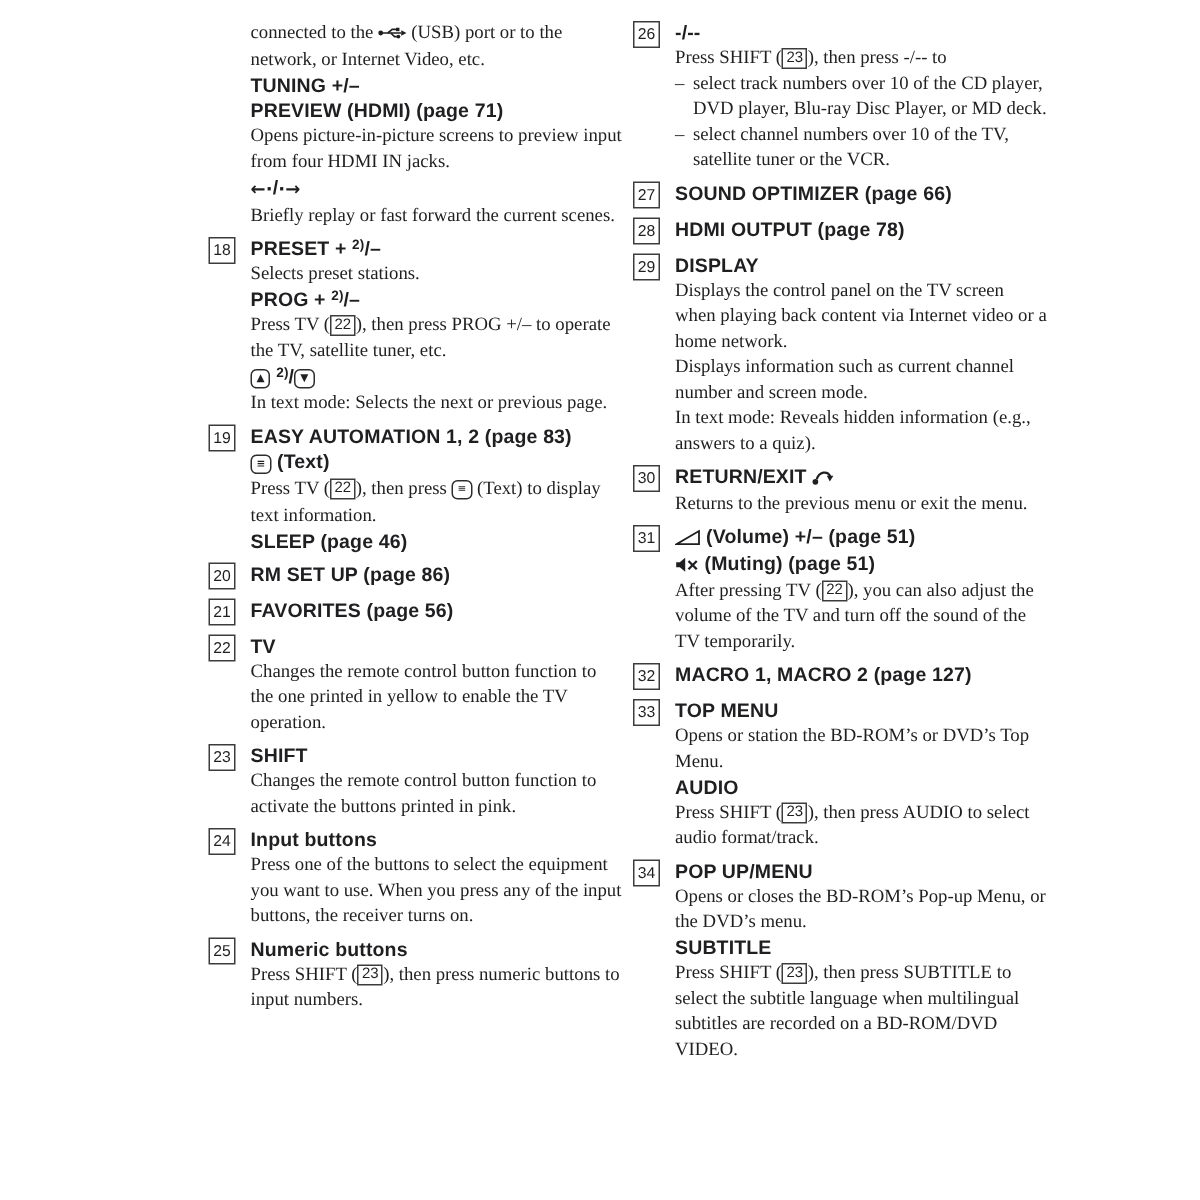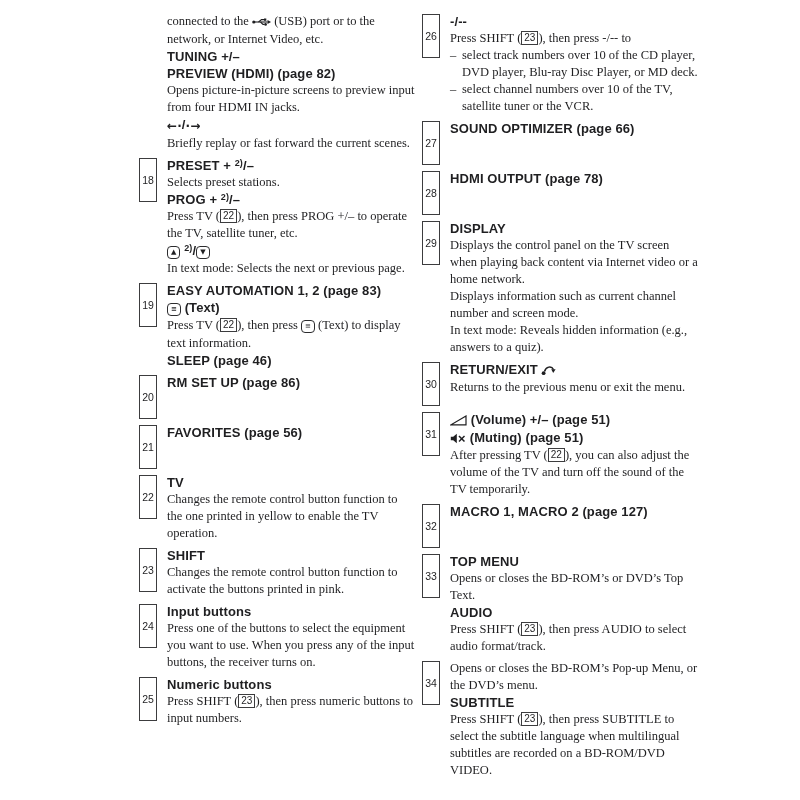--- a/index.html
+++ b/index.html
@@ -15,21 +15,21 @@
   .col-left  { left:139px; width:276px; }
   .col-right { left:422px; width:276px; }
 
   .item { display:flex; align-items:flex-start; margin-bottom:5px; }
   .badge {
     flex:0 0 auto;
     min-width:14px; height:14px;
     border:1px solid #3c3c3e;
     font-family:"Liberation Sans", sans-serif;
     font-size:10.5px; line-height:14px; text-align:center;
-    padding:14px 1px;
+    padding:1px 1px;
     margin-right:10px; margin-top:1px;
     background:#fff;
   }
   .item.nobadge .content { margin-left:28px; }
   .content { flex:1 1 auto; min-width:0; }
 
   .h {
     font-family:"Liberation Sans", sans-serif;
     font-weight:bold;
     font-size:13px; line-height:17px;
@@ -89,21 +89,21 @@
           <div class="p">connected to the <span class="icon"><svg width="19" height="10" viewBox="0 0 19 10">
                 <circle cx="1.8" cy="5" r="1.6" fill="#1f1f21"></circle>
                 <line x1="2.5" y1="5" x2="15.5" y2="5" stroke="#1f1f21" stroke-width="1.1"></line>
                 <path d="M6.5 5 L9.5 2.6 L12 2.6" fill="none" stroke="#1f1f21" stroke-width="1.1"></path>
                 <rect x="12" y="1.5" width="2.3" height="2.3" fill="#1f1f21"></rect>
                 <path d="M8.5 5 L11 7.4 L12.6 7.4" fill="none" stroke="#1f1f21" stroke-width="1.1"></path>
                 <circle cx="13.6" cy="7.4" r="1.3" fill="#1f1f21"></circle>
                 <polygon points="15.5,3.1 19,5 15.5,6.9" fill="#1f1f21"></polygon>
               </svg></span> (USB) port or to the network, or Internet Video, etc.</div>
           <div class="h">TUNING +/–</div>
-          <div class="h">PREVIEW (HDMI) (page 82)</div>
+          <div class="h">PREVIEW (HDMI) (page 71)</div>
           <div class="p">Opens picture-in-picture screens to preview input from four HDMI IN jacks.</div>
           <div class="h"><span class="icon"><span class="glyph">←·</span></span>/<span class="icon"><span class="glyph">·→</span></span></div>
           <div class="p">Briefly replay or fast forward the current scenes.</div>
         </div>
       </div>
       <div class="item">
         <span class="badge">18</span>
         <div class="content">
           <div class="h">PRESET + <sup>2)</sup>/–</div>
           <div class="p">Selects preset stations.</div>
@@ -222,27 +222,28 @@
       <div class="item">
         <span class="badge">32</span>
         <div class="content">
           <div class="h">MACRO 1, MACRO 2 (page 127)</div>
         </div>
       </div>
       <div class="item">
         <span class="badge">33</span>
         <div class="content">
           <div class="h">TOP MENU</div>
-          <div class="p">Opens or closes the BD-ROM’s or DVD’s Top Text.</div>
+          <div class="p">Opens or station the BD-ROM’s or DVD’s Top Menu.</div>
           <div class="h">AUDIO</div>
           <div class="p">Press SHIFT (<span class="ref">23</span>), then press AUDIO to select audio format/track.</div>
         </div>
       </div>
       <div class="item">
         <span class="badge">34</span>
         <div class="content">
+          <div class="h">POP UP/MENU</div>
           <div class="p">Opens or closes the BD-ROM’s Pop-up Menu, or the DVD’s menu.</div>
           <div class="h">SUBTITLE</div>
           <div class="p">Press SHIFT (<span class="ref">23</span>), then press SUBTITLE to select the subtitle language when multilingual subtitles are recorded on a BD-ROM/DVD VIDEO.</div>
         </div>
       </div>
     </div>
 </div>
 
 </body></html>

